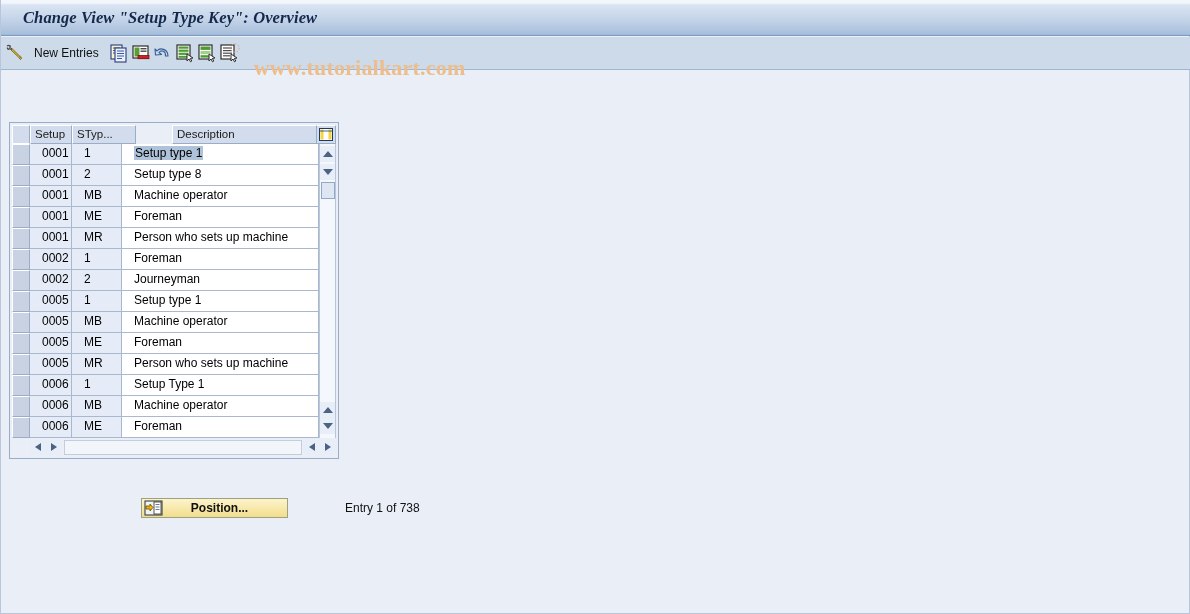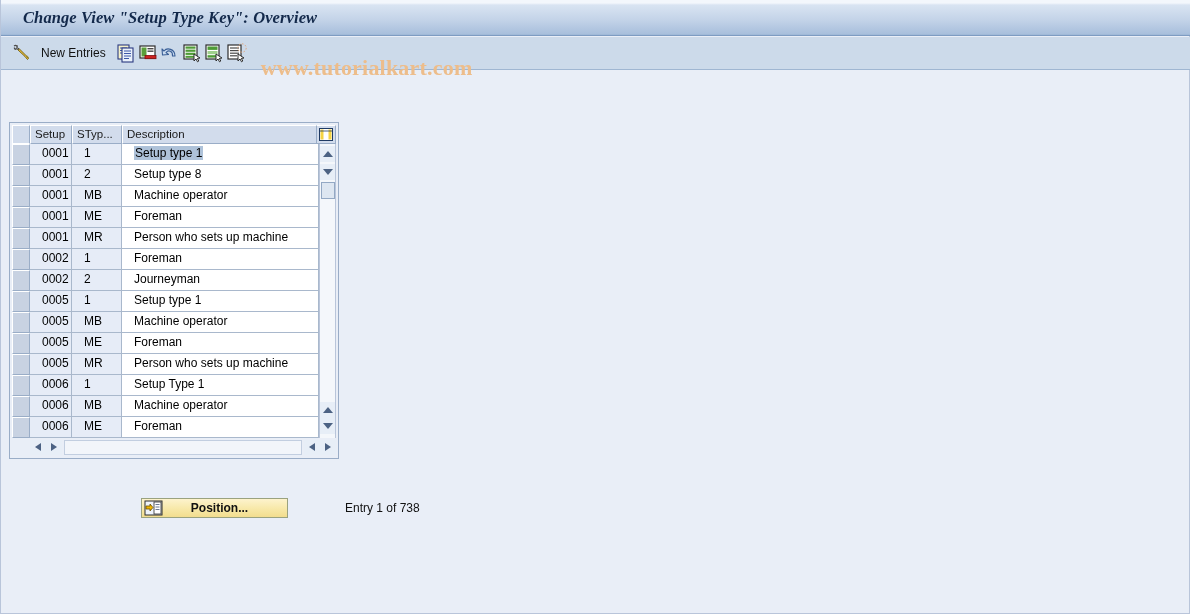--- a/index.html
+++ b/index.html
@@ -60,21 +60,21 @@
   #toolbar {
     position: absolute;
     left: 0; top: 37px;
     width: 1190px;
     height: 33px;
     background: #ccdaea;
     border-bottom: 1px solid #9fb6d2;
     box-sizing: border-box;
     display: flex;
     align-items: center;
-    padding-left: 9px;
+    padding-left: 2px;
   }
   .tb-icon {
     width: 22px;
     height: 22px;
     position: relative;
     flex: 0 0 auto;
     cursor: pointer;
   }
   #new-entries-label {
     font-size: 12px;
@@ -136,22 +136,22 @@
     box-sizing: border-box;
     font-size: 11.5px;
     color: #1a1a1a;
     line-height: 17px;
     padding-left: 4px;
     overflow: hidden;
     white-space: nowrap;
     cursor: pointer;
   }
   .hdr-plant { width: 42px; }
-  .hdr-stype { width: 50px; }
-  .hdr-desc  { flex: 1 1 auto; }
+  .hdr-stype { width: 64px; }
+  .hdr-desc  { flex: 1 1 auto; margin-left: 36px; }
   .hdr-grid {
     width: 19px;
     background: #d2dcec;
     border-top: 1px solid #ffffff;
     border-bottom: 1px solid #9aadc7;
     border-right: 1px solid #9aadc7;
     box-sizing: border-box;
     display: flex;
     align-items: center;
     justify-content: center;

